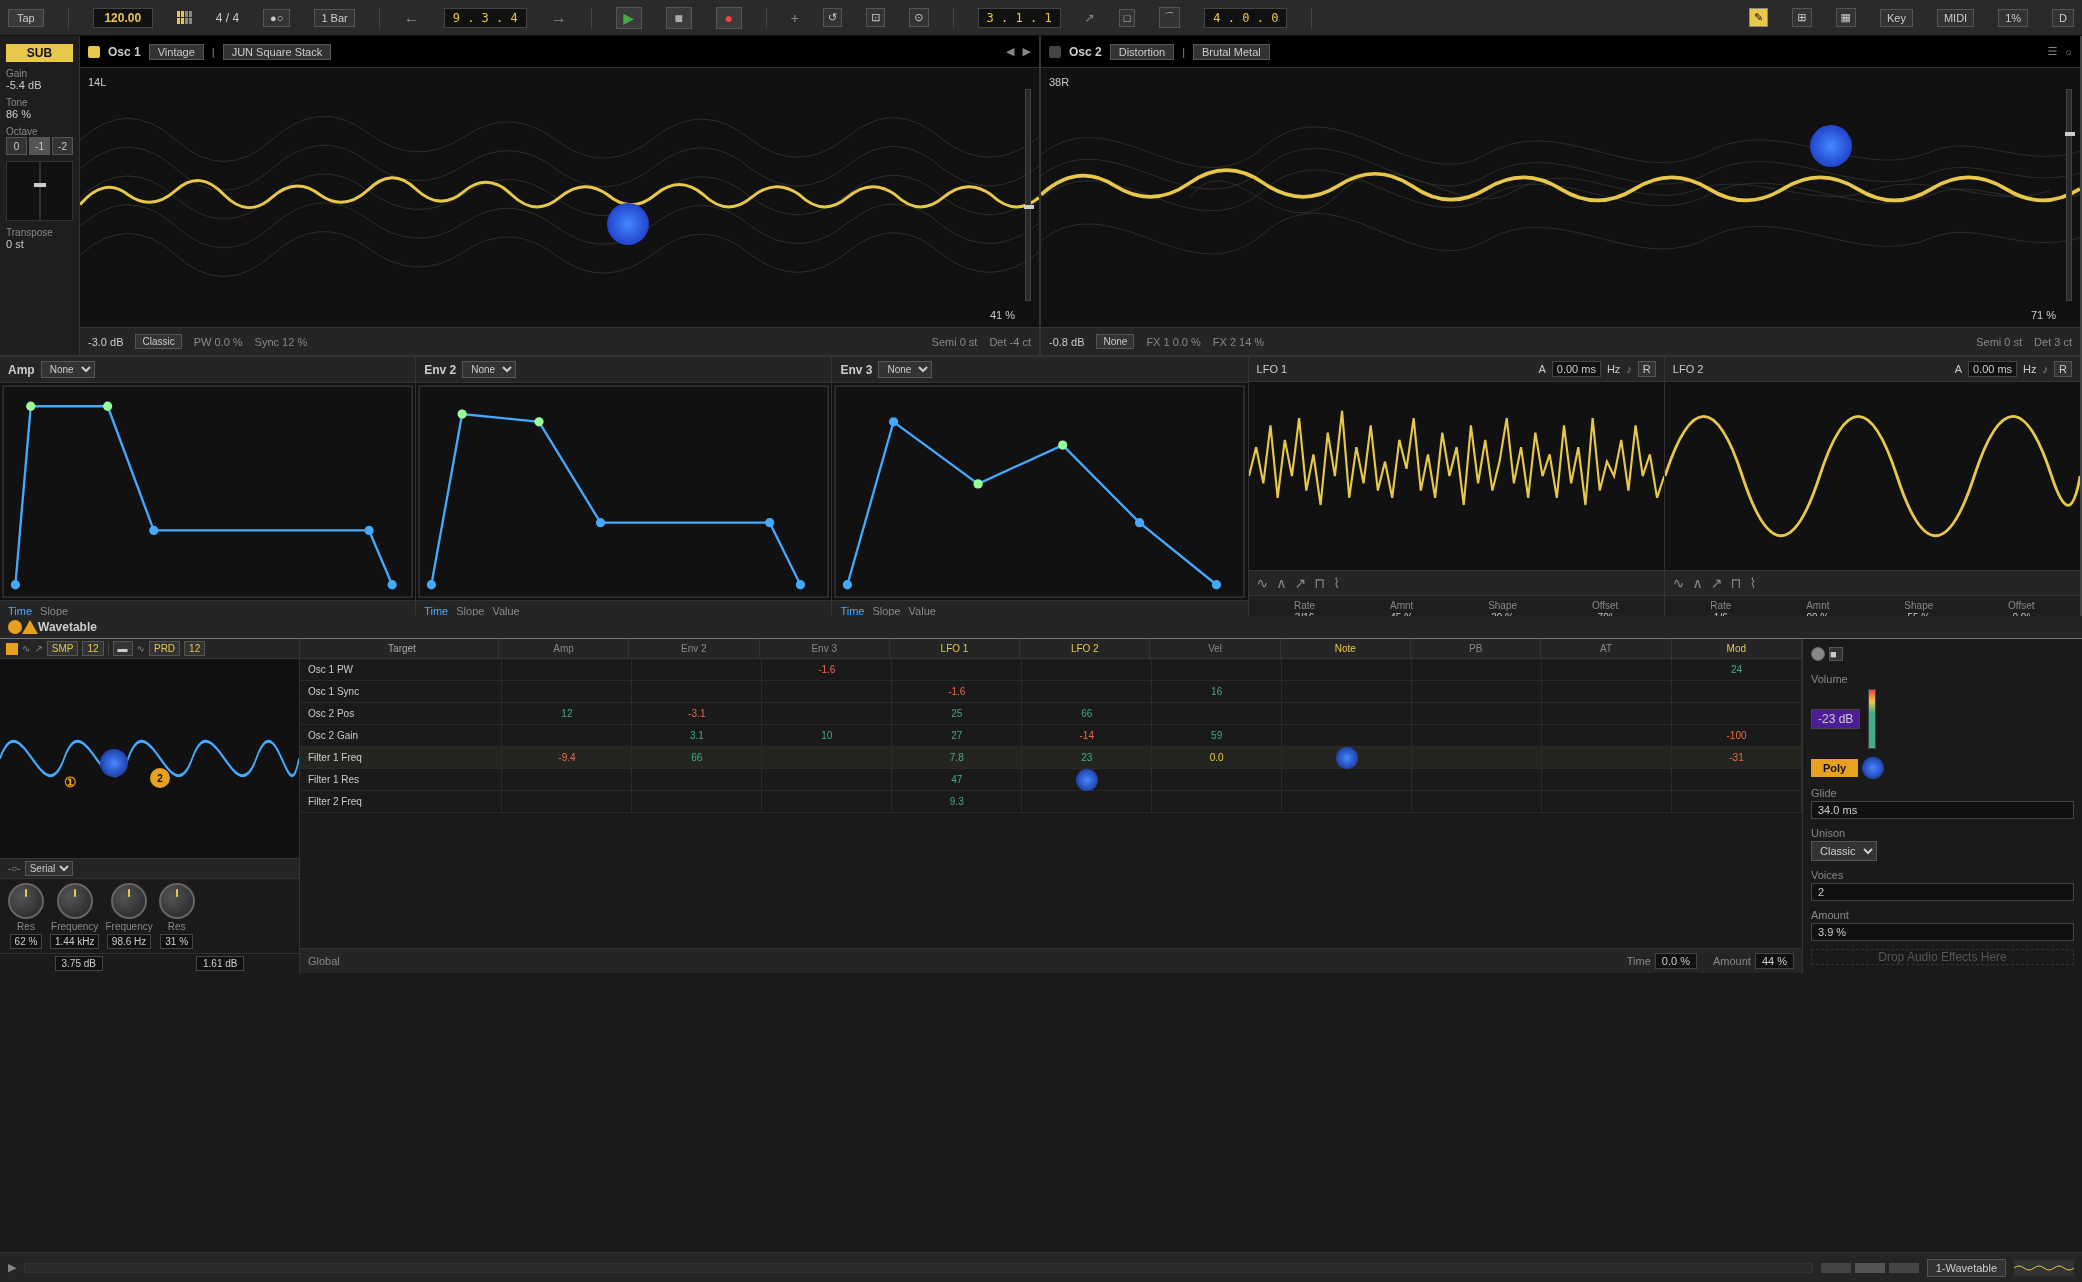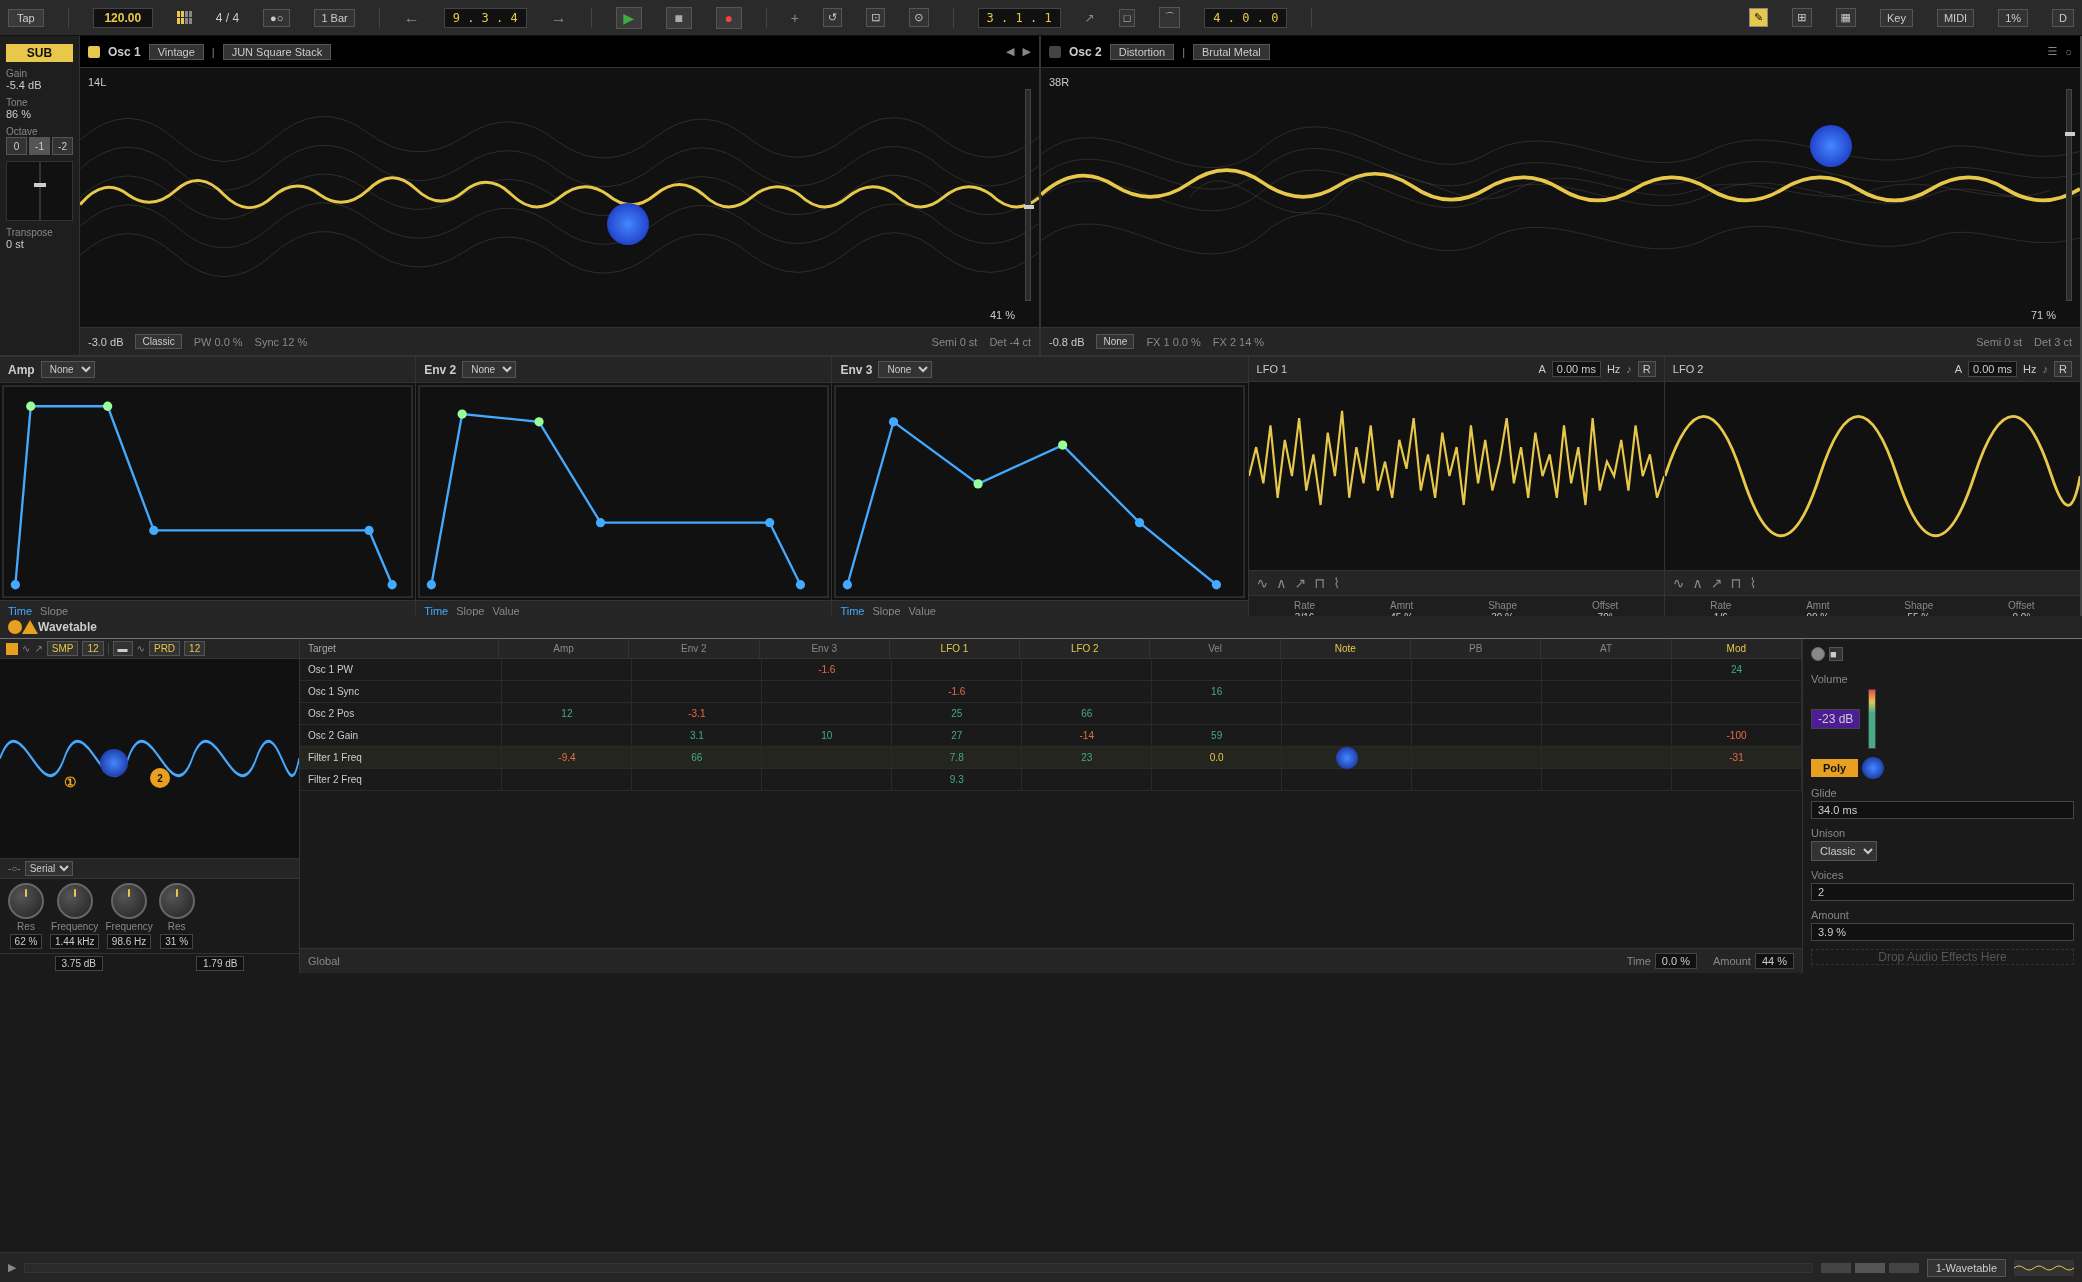--- a/index.html
+++ b/index.html
@@ -332,21 +332,21 @@
       border-bottom: 1px solid #333;
     }
     .mod-col-header {
       flex: 1;
       text-align: center;
       padding: 4px 2px;
       font-size: 10px;
       color: #888;
       border-right: 1px solid #333;
     }
-    .mod-col-header.target { flex: 1.5; text-align: left; padding-left: 8px; color: #aaa; }
+    .mod-col-header.target { flex: 1.5; text-align: center; padding-left: 8px; color: #aaa; }
     .mod-col-header.highlighted { color: #e8c84a; }
     .mod-matrix-body { flex: 1; overflow-y: auto; }
     .mod-row {
       display: flex;
       border-bottom: 1px solid #2a2a2a;
       height: 22px;
       align-items: center;
     }
     .mod-row.highlighted { background: #252520; }
     .mod-cell {
@@ -1000,21 +1000,21 @@
             <div class="knob-value">98.6 Hz</div>
           </div>
           <div class="knob-container">
             <div class="knob"></div>
             <div class="knob-label">Res</div>
             <div class="knob-value">31 %</div>
           </div>
         </div>
         <div style="display:flex;justify-content:space-around;padding:2px 8px;border-top:1px solid #333;">
           <div style="background:#111;border:1px solid #444;padding:1px 6px;color:#ccc;font-size:10px;">3.75 dB</div>
-          <div style="background:#111;border:1px solid #444;padding:1px 6px;color:#ccc;font-size:10px;">1.79 dB</div>
+          <div style="background:#111;border:1px solid #444;padding:1px 6px;color:#ccc;font-size:10px;">1.61 dB</div>
         </div>
       </div>
 
       <div class="mod-matrix">
 
         <div class="mod-matrix-header">
           <div class="mod-col-header target">Target</div>
           <div class="mod-col-header">Amp</div>
           <div class="mod-col-header">Env 2</div>
           <div class="mod-col-header">Env 3</div>
@@ -1094,20 +1094,35 @@
             <div class="mod-cell value green">23</div>
             <div class="mod-cell value">0.0</div>
             <div class="mod-cell">
               <div style="width:22px;height:22px;background:radial-gradient(circle,#4488ff,#112288);border-radius:50%;"></div>
             </div>
             <div class="mod-cell"></div>
             <div class="mod-cell"></div>
             <div class="mod-cell value negative">-31</div>
           </div>
 
+          <div class="mod-row">
+            <div class="mod-cell target">Filter 1 Res</div>
+            <div class="mod-cell"></div>
+            <div class="mod-cell"></div>
+            <div class="mod-cell"></div>
+            <div class="mod-cell value green">47</div>
+            <div class="mod-cell">
+              <div style="width:22px;height:22px;background:radial-gradient(circle,#4488ff,#112288);border-radius:50%;"></div>
+            </div>
+            <div class="mod-cell"></div>
+            <div class="mod-cell"></div>
+            <div class="mod-cell"></div>
+            <div class="mod-cell"></div>
+            <div class="mod-cell"></div>
+          </div>
 
           <div class="mod-row">
             <div class="mod-cell target">Filter 2 Freq</div>
             <div class="mod-cell"></div>
             <div class="mod-cell"></div>
             <div class="mod-cell"></div>
             <div class="mod-cell value green">9.3</div>
             <div class="mod-cell"></div>
             <div class="mod-cell"></div>
             <div class="mod-cell"></div>

